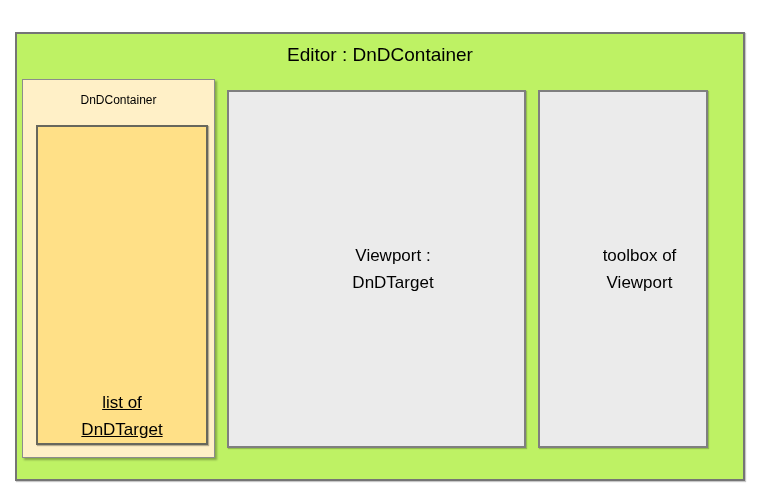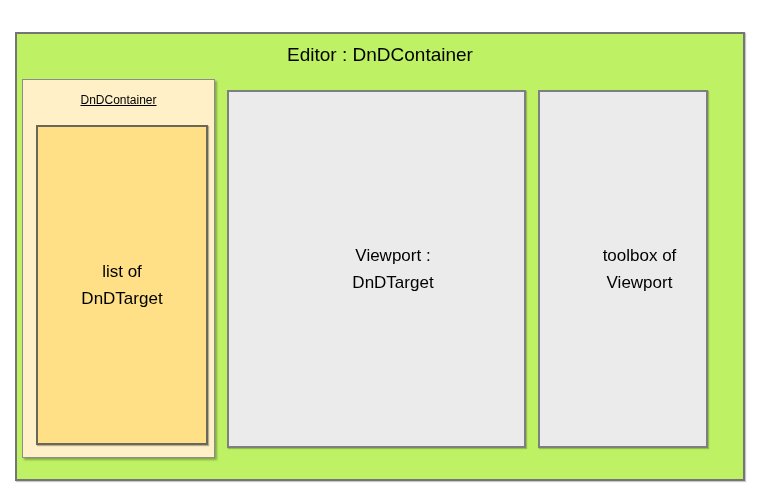--- a/index.html
+++ b/index.html
@@ -53,40 +53,40 @@
   }
   .files-label {
     position: absolute;
     left: 0;
     top: 13px;
     width: 100%;
     text-align: center;
     font-size: 12px;
     line-height: 14px;
     color: #000000;
-    text-decoration: underline;
   }
   
   .files-list {
     position: absolute;
     left: 13px;
     top: 45px;
     width: 172px;
     height: 320px;
     background: #FFE087;
     border: 2px solid #67675c;
     box-sizing: border-box;
     box-shadow: 1px 1px 1px rgba(0,0,0,0.28);
     display: flex;
     flex-direction: column;
     align-items: center;
-    justify-content: center;
+    justify-content: flex-end;
     text-align: center;
     font-size: 17px;
     line-height: 27px;
+    text-decoration: underline;
   }
   
   .gray-box {
     position: absolute;
     top: 56px;
     height: 358px;
     background: #EBEBEB;
     border: 2px solid #7f7f7f;
     box-sizing: border-box;
     box-shadow: 1px 1px 1px rgba(0,0,0,0.22);

